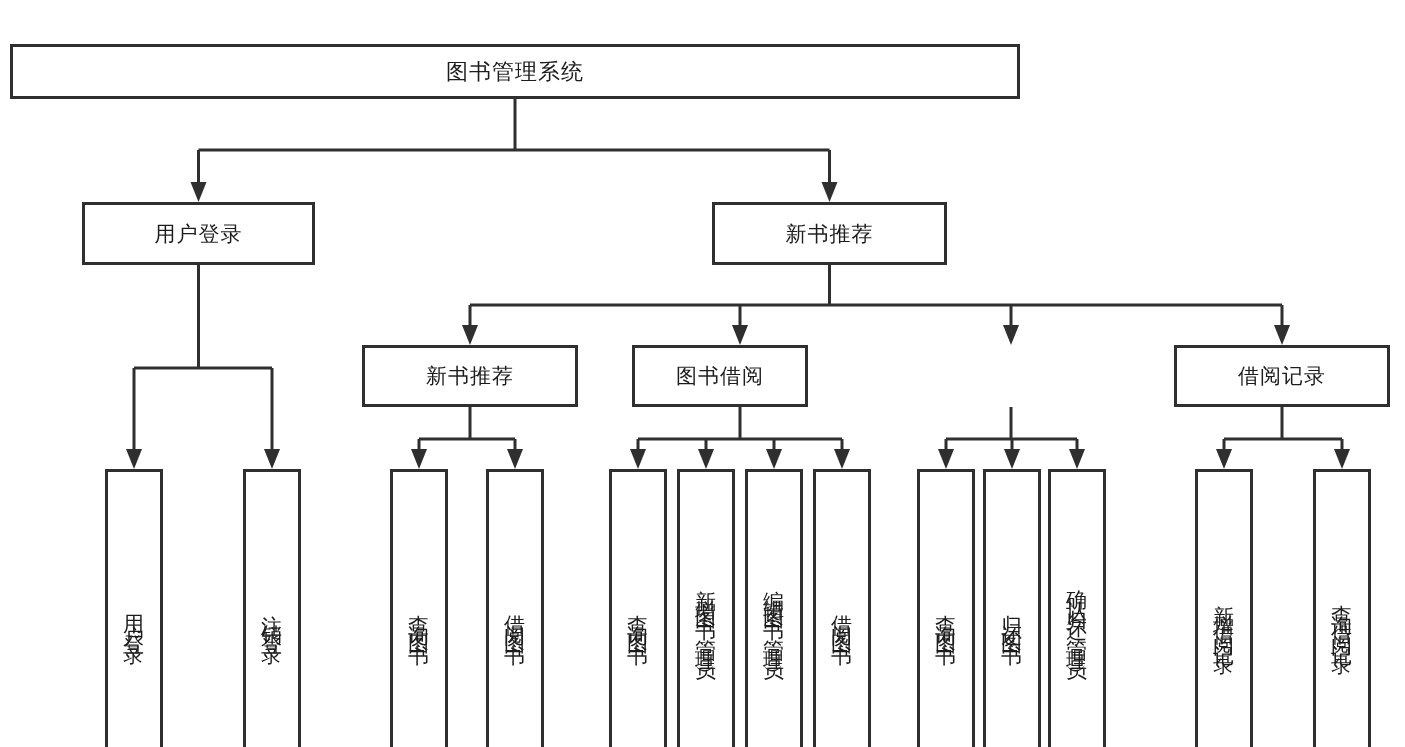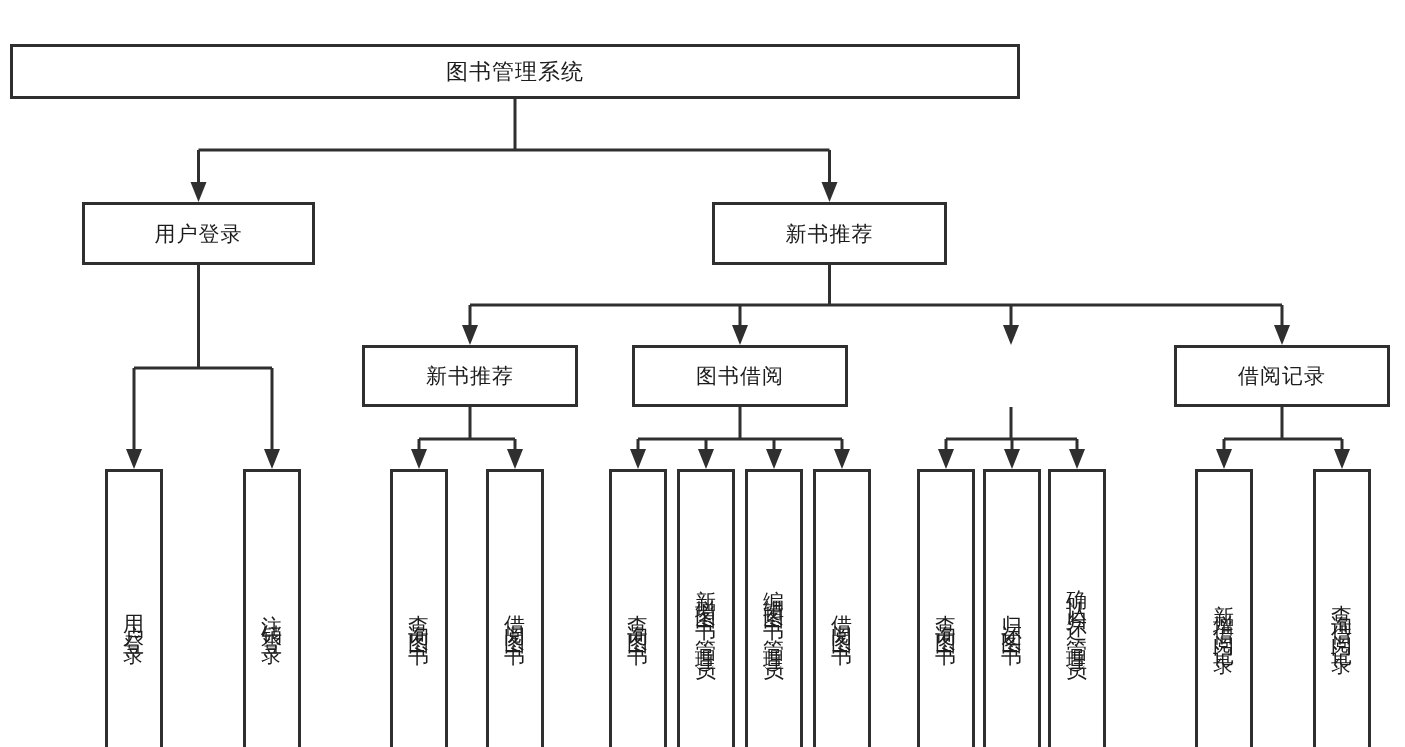--- a/index.html
+++ b/index.html
@@ -93,21 +93,21 @@
       <polygon points="1334,417 1350,417 1342,437"></polygon>
     </g>
   </svg>
 
   <div class="node node--title" style="left:10px;top:12px;width:1010px;height:55px;">图书管理系统</div>
 
   <div class="node" style="left:82px;top:170px;width:233px;height:63px;">用户登录</div>
   <div class="node" style="left:712px;top:170px;width:235px;height:63px;">新书推荐</div>
 
   <div class="node" style="left:362px;top:313px;width:216px;height:62px;">新书推荐</div>
-  <div class="node" style="left:632px;top:313px;width:216px;height:62px;">图书借阅</div>
+  <div class="node" style="left:632px;top:313px;width:176px;height:62px;">图书借阅</div>
   <div class="node" style="left:1174px;top:313px;width:216px;height:62px;">借阅记录</div>
 
   <div class="node node--v" style="left:105px;top:437px;width:58px;height:298px;">
     <span class="vtext">用户登录</span>
   </div>
   <div class="node node--v" style="left:243px;top:437px;width:58px;height:298px;">
     <span class="vtext">注销登录</span>
   </div>
 
   <div class="node node--v" style="left:390px;top:437px;width:58px;height:298px;">

